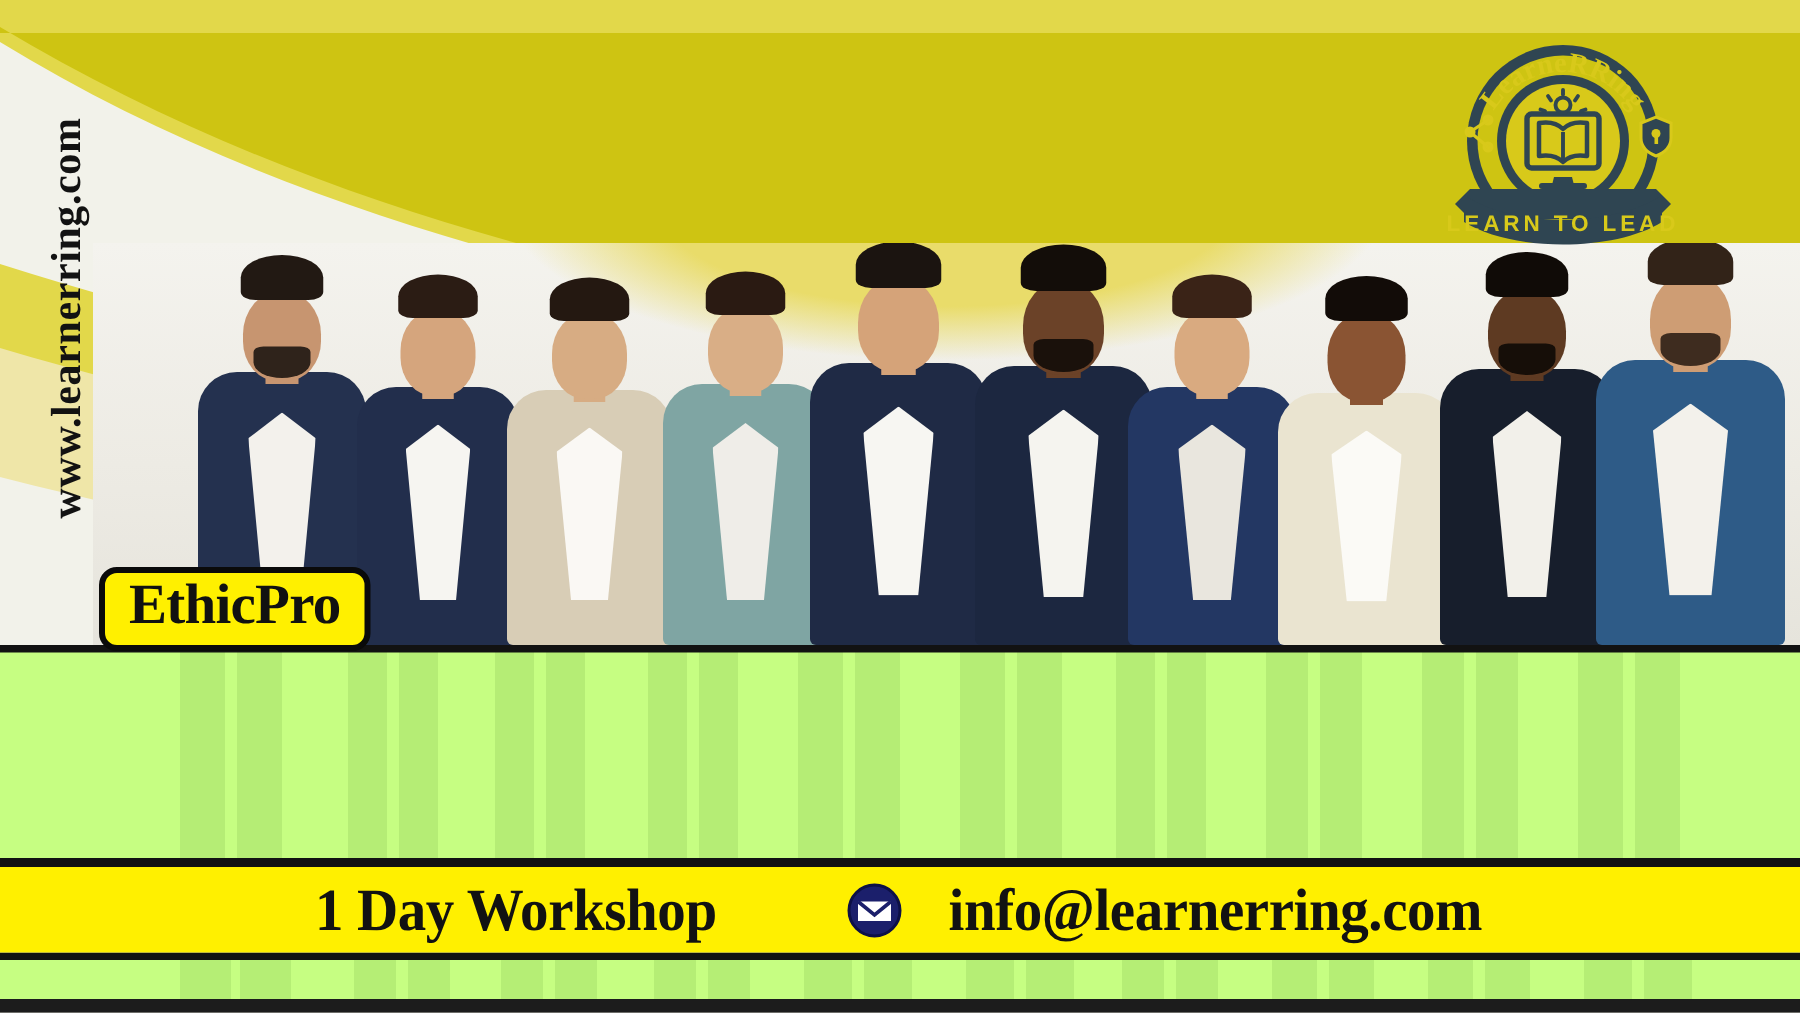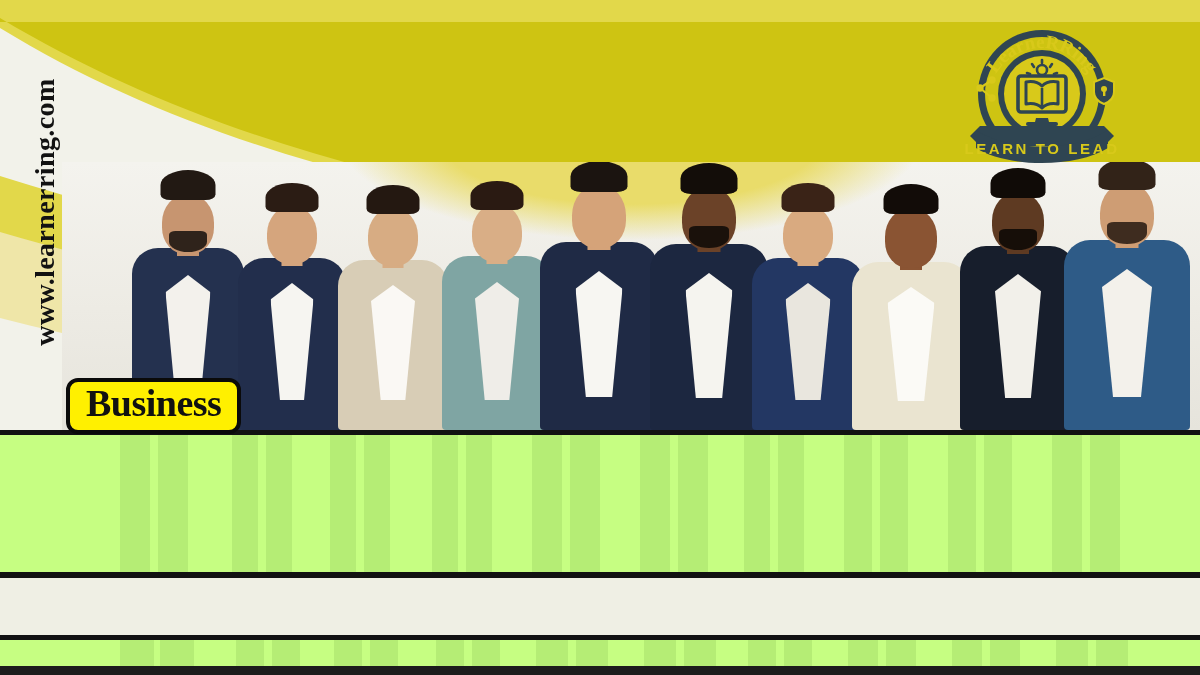--- a/index.html
+++ b/index.html
@@ -279,21 +279,21 @@
       </g>
 
       <path d="M8,118 L18,108 L142,108 L152,118 L142,128 L18,128 Z" fill="#2F4552"></path>
       <path d="M14,112 C46,134 114,134 146,112 L146,130 C114,150 46,150 14,130 Z" fill="#2F4552"></path>
       <text x="80" y="136" text-anchor="middle" font-family="Liberation Sans, sans-serif" font-size="15" font-weight="bold" letter-spacing="2.6" fill="#D8C91A" id="logo-tagline-text">LEARN TO LEAD</text>
     </svg>
   </div>
 
   <div class="vurl">www.learnerring.com</div>
 
-  <div class="ethicpro">Business</div>
+  <div class="ethicpro">EthicPro</div>
 
   <div class="rule" style="top:430px;height:5px;"></div>
 
   <div class="green-band">
     <svg class="legs" viewBox="0 0 1200 142" preserveAspectRatio="none">
       <g fill="#8FC95A">
         <rect x="120" y="0" width="30" height="142"></rect>
           <rect x="158" y="0" width="30" height="142"></rect>
         <rect x="232" y="0" width="26" height="142"></rect>
           <rect x="266" y="0" width="26" height="142"></rect>
@@ -313,20 +313,34 @@
           <rect x="984" y="0" width="28" height="142"></rect>
         <rect x="1052" y="0" width="30" height="142"></rect>
           <rect x="1090" y="0" width="30" height="142"></rect>
       </g>
     </svg>
   </div>
 
 
   <div class="rule" style="top:572px;height:6px;"></div>
 
+  <div class="yellow-bar">
+    <span class="bar-text">1 Day Workshop</span>
+    <span class="mail-row">
+      <span class="mail-icon">
+        <svg viewBox="0 0 40 40">
+          <circle cx="20" cy="20" r="17" fill="#1B1F6B"></circle>
+          <circle cx="20" cy="20" r="17" fill="none" stroke="#0D1046" stroke-width="2"></circle>
+          <path d="M9,14 L31,14 L31,27 L9,27 Z" fill="#FFFFFF"></path>
+          <path d="M9,14 L20,23 L31,14" fill="none" stroke="#1B1F6B" stroke-width="2.4"></path>
+        </svg>
+      </span>
+      <span class="bar-text">info@learnerring.com</span>
+    </span>
+  </div>
 
   <div class="rule" style="top:635px;height:5px;"></div>
 
   <div class="green-band lower">
     <svg class="legs" viewBox="0 0 1200 30" preserveAspectRatio="none">
       <g fill="#8FC95A">
         <rect x="120" y="0" width="34" height="30"></rect>
           <rect x="160" y="0" width="34" height="30"></rect>
         <rect x="236" y="0" width="28" height="30"></rect>
           <rect x="272" y="0" width="28" height="30"></rect>

